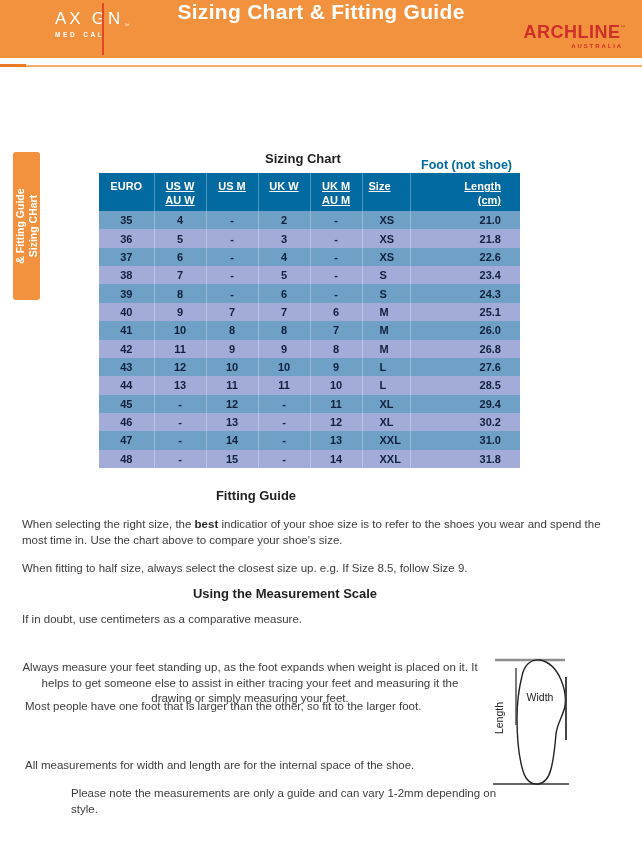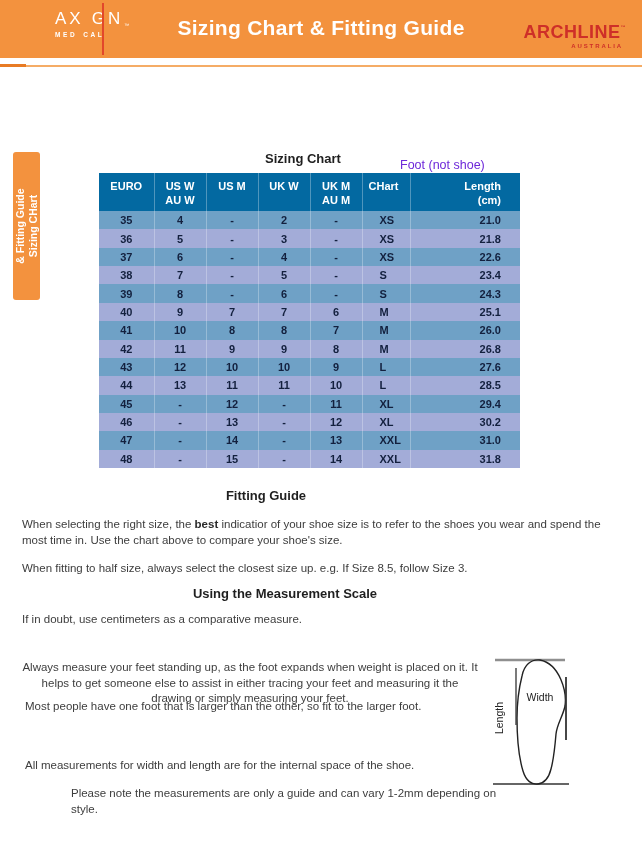--- a/index.html
+++ b/index.html
@@ -8,61 +8,61 @@
 
   
   .topbar { position:absolute; left:0; top:0; width:642px; height:58px; background:#F3923E; }
   .axign-logo { position:absolute; left:55px; top:9px; width:86px; color:#fff; }
   .axign-row { display:flex; align-items:flex-end; font-size:17px; letter-spacing:3px; font-weight:400; line-height:20px; }
   .axign-gap { width:8px; }
   .axign-tm { font-size:5px; line-height:8px; margin-left:1px; }
   .axign-sub { display:flex; font-size:6.5px; font-weight:bold; letter-spacing:2.6px; margin-top:2px; line-height:8px; }
   .axign-sub .axign-gap { width:6px; }
   .axign-line { position:absolute; left:47px; top:-6px; width:2px; height:52px; background:#E2472B; }
-  .doc-title { position:absolute; left:50%; top:16px; transform:translateX(-50%); color:#fff; font-size:21px; font-weight:bold; white-space:nowrap; letter-spacing:0.3px; }
+  .doc-title { position:absolute; left:50%; top:0; transform:translateX(-50%); color:#fff; font-size:21px; font-weight:bold; white-space:nowrap; letter-spacing:0.3px; }
   .archline-logo { position:absolute; right:16px; top:23px; text-align:right; color:#CE2F28; }
   .arch-name { font-size:18px; font-weight:bold; letter-spacing:0.5px; line-height:19px; }
   .arch-name sup { font-size:5px; vertical-align:top; line-height:8px; }
   .arch-sub { font-size:6px; font-weight:bold; letter-spacing:1.9px; margin-top:1px; padding-right:3px; }
 
   
   .rule { position:absolute; left:0; top:64px; width:642px; height:3px; font-size:0; }
   .rule-dark { display:inline-block; width:26px; height:3px; background:#E87B24; vertical-align:top; }
   .rule-light { display:inline-block; width:616px; height:2px; background:#F5AC66; vertical-align:top; margin-top:0.5px; }
 
   
   .side-tab { position:absolute; left:13px; top:152px; width:27px; height:148px; background:#F3923E; border-radius:3px; }
   .side-tab-text { position:absolute; left:50%; top:50%; width:148px; transform:translate(-50%,-50%) rotate(-90deg); text-align:center; color:#fff; font-weight:bold; font-size:10.5px; line-height:13px; white-space:nowrap; }
 
   
   .chart-title { position:absolute; left:99px; top:151px; width:408px; text-align:center; font-size:13px; font-weight:bold; color:#1f1f1f; }
-  .chart-note  { position:absolute; left:400px; top:158px; width:112px; font-size:12.5px; font-weight:normal; color:#6d28d9; }
+  .chart-note  { position:absolute; left:400px; top:158px; width:112px; text-align:right; font-size:12.5px; font-weight:bold; color:#0369a1; }
 
   table.size-table { position:absolute; left:99px; top:173px; width:421px; border-collapse:collapse; table-layout:fixed; }
   .size-table th:nth-child(1){ width:55px; }
   .size-table th:nth-child(2){ width:52px; }
   .size-table th:nth-child(3){ width:52px; }
   .size-table th:nth-child(4){ width:52px; }
   .size-table th:nth-child(5){ width:52px; }
   .size-table th:nth-child(6){ width:48px; }
   .size-table th:nth-child(7){ width:110px; }
   .size-table thead th { background:#0369a1; color:#fff; font-size:11px; font-weight:bold; height:38px; vertical-align:top; padding-top:6px; text-align:center; line-height:14px; }
-  .size-table thead th + th { border-left:1px solid rgba(255,255,255,0.30); }
+  .size-table thead th + th { border-left:1px solid rgba(255,255,255,0.30);text-decoration:underline; }
   .size-table thead th:nth-child(6) { text-align:left; padding-left:6px; }
   .size-table thead th:nth-child(7) { text-align:right; padding-right:19px; }
   .size-table tbody td { height:18.36px; text-align:center; font-size:11px; font-weight:bold; color:#13203E; }
   .size-table tbody td + td { border-left:1px solid rgba(255,255,255,0.28); }
   .size-table tbody tr:nth-child(odd)  td { background:#6FA1C6; }
   .size-table tbody tr:nth-child(even) td { background:#A3ACD8; }
   .size-table tbody td.size-col { text-align:left; padding-left:17px;margin-top:16px; }
   .size-table tbody td.len-col  { text-align:right; padding-right:19px; }
 
   
   .sec-heading { position:absolute; font-size:13px; font-weight:bold; color:#1f1f1f; text-align:center; }
-  #fitting-heading { left:10px; top:488px; width:512px; }
+  #fitting-heading { left:0; top:488px; width:512px; }
   #measure-heading { left:16px; top:586px; width:538px; }
   .para { position:absolute; left:22px; font-size:11.5px; color:#3d3d3d; line-height:15.5px; }
   #p1 { top:517px; width:600px; }
   #p2 { top:561px; width:600px; }
   #m1 { top:612px; width:600px; }
   #m2 { top:660px; width:456px;text-align:center; }
   #m3 { top:699px; width:600px; padding-left:3px; }
   #m4 { top:758px; width:600px; padding-left:3px; }
   #m5 { top:786px; width:442px; padding-left:3px;margin-left:46px; }
   .bold-word { font-weight:bold; color:#2b2b2b; }
@@ -127,21 +127,21 @@
             <div>US M</div>
           </th>
           <th>
             <div>UK W</div>
           </th>
           <th>
             <div>UK M</div>
             <div>AU M</div>
           </th>
           <th>
-            <div>CHart</div>
+            <div>Size</div>
           </th>
           <th>
             <div>Length</div>
             <div>(cm)</div>
           </th>
         </tr>
     </thead>
     <tbody id="tbody-rows">
         <tr>
           <td>35</td>
@@ -267,21 +267,21 @@
           <td>-</td>
           <td>14</td>
           <td class="size-col">XXL</td>
           <td class="len-col">31.8</td>
         </tr>
       </tbody>
   </table>
 
   <div class="sec-heading" id="fitting-heading">Fitting Guide</div>
   <p class="para" id="p1"><span>When selecting the right size, the </span><span class="bold-word">best</span><span> indicatior of your shoe size is to refer to the shoes you wear and spend the most time in. Use the chart above to compare your shoe's size.</span></p>
-  <p class="para" id="p2">When fitting to half size, always select the closest size up. e.g. If Size 8.5, follow Size 3.</p>
+  <p class="para" id="p2">When fitting to half size, always select the closest size up. e.g. If Size 8.5, follow Size 9.</p>
 
   <div class="sec-heading" id="measure-heading">Using the Measurement Scale</div>
   <p class="para" id="m1">If in doubt, use centimeters as a comparative measure.</p>
   <p class="para" id="m2">Always measure your feet standing up, as the foot expands when weight is placed on it. It helps to get someone else to assist in either tracing your feet and measuring it the drawing or simply measuring your feet.</p>
   <p class="para" id="m3">Most people have one foot that is larger than the other, so fit to the larger foot.</p>
   <p class="para" id="m4">All measurements for width and length are for the internal space of the shoe.</p>
   <p class="para" id="m5">Please note the measurements are only a guide and can vary 1-2mm depending on style.</p>
 
   <svg class="foot-diagram" viewBox="0 0 154 152" xmlns="http://www.w3.org/2000/svg">
     <line x1="9" y1="18" x2="79" y2="18" stroke="#8f8f8f" stroke-width="2.4"></line>

